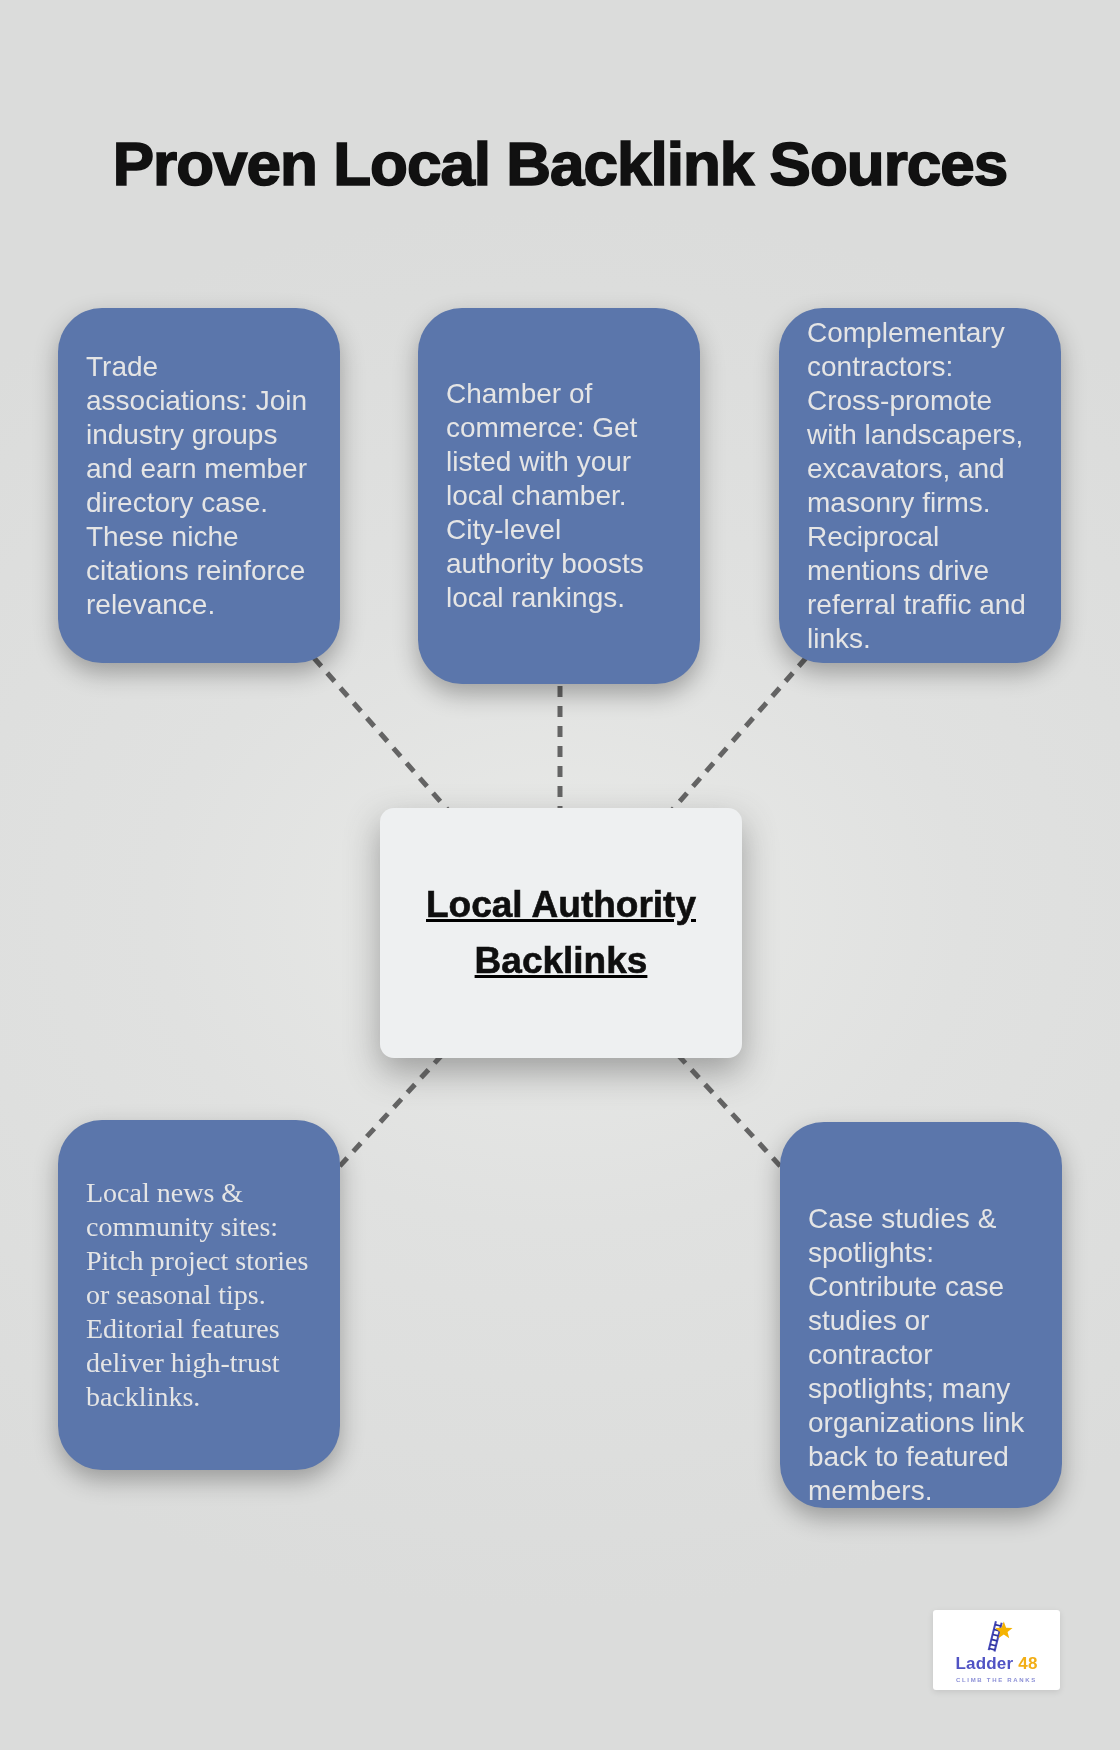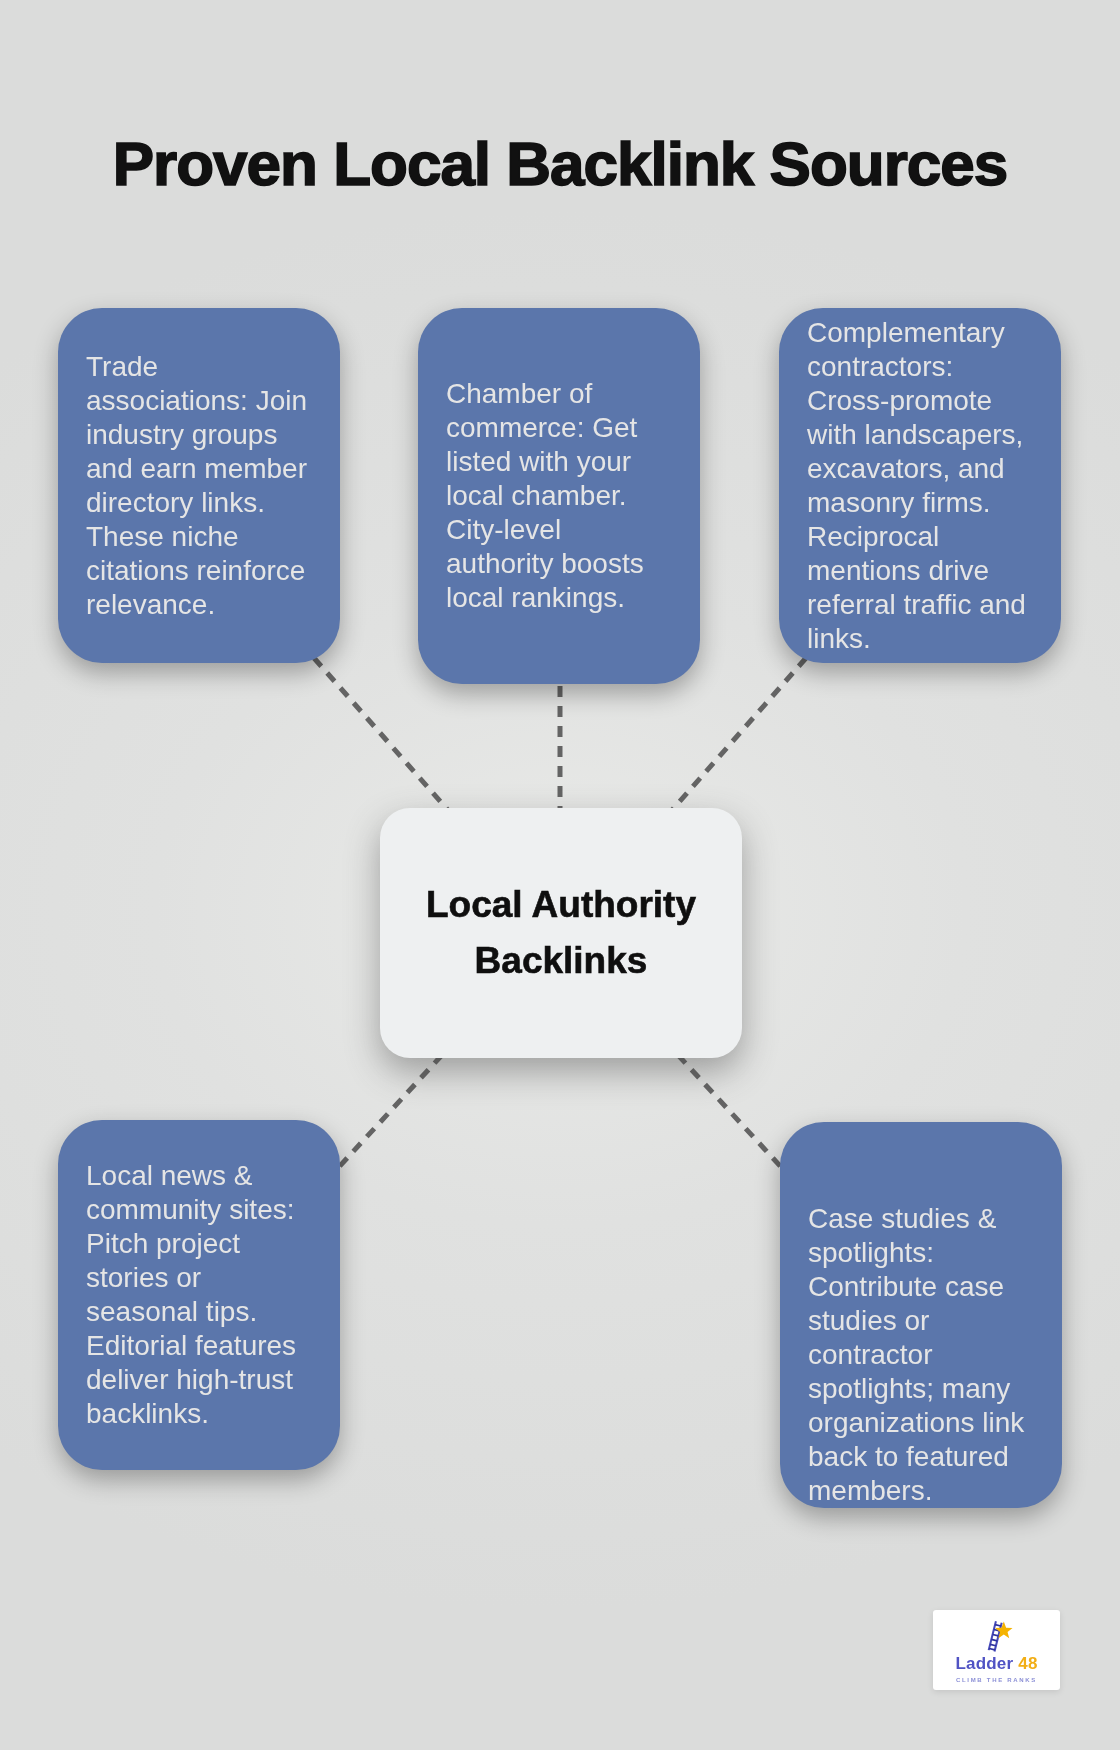--- a/index.html
+++ b/index.html
@@ -29,30 +29,31 @@
     box-shadow:0 10px 24px rgba(0,0,0,0.30);
     color:#e5e5e5;
     font-size:28px;line-height:34px;
     padding:0 28px;
     display:flex;align-items:center;
     box-sizing:border-box;
   }
   .card-tl{left:58px;  top:308px;  width:282px; height:355px;}
   .card-tm{left:418px; top:308px;  width:282px; height:376px;}
   .card-tr{left:779px; top:308px;  width:282px; height:355px;}
-  .card-bl{left:58px;  top:1120px; width:282px; height:350px;}
+  .card-bl{left:58px;  top:1120px; width:282px; height:350px;font-family:Liberation Serif, serif;}
   .card-br{left:780px; top:1122px; width:282px; height:386px;align-items:flex-end;}
   .center-node{
     position:absolute;z-index:3;
     left:380px;top:808px;width:362px;height:250px;
     background:#eef0f1;
-    border-radius:30px;
+    border-radius:14px;
     box-shadow:0 14px 34px rgba(70,70,70,0.45);
     display:flex;align-items:center;justify-content:center;
     text-align:center;
+    text-decoration:underline;
   }
   .center-node-label{
     font-size:37px;line-height:56px;font-weight:700;color:#0f0f0f;
     width:310px;
     -webkit-text-stroke:0.6px #0f0f0f;
   }
   .logo-card{
     position:absolute;z-index:2;
     left:933px;top:1610px;width:127px;height:80px;
     background:#ffffff;border-radius:3px;
@@ -75,21 +76,21 @@
 
   <svg class="connector-layer" width="1120" height="1750" viewBox="0 0 1120 1750" xmlns="http://www.w3.org/2000/svg">
     <line x1="314" y1="658" x2="455" y2="818"></line>
     <line x1="560" y1="626" x2="560" y2="812"></line>
     <line x1="806" y1="658" x2="665" y2="818"></line>
     <line x1="442" y1="1055" x2="338" y2="1168"></line>
     <line x1="678" y1="1055" x2="782" y2="1168"></line>
   </svg>
 
   <div class="info-card card-tl">
-    <div>Trade associations: Join industry groups and earn member directory links. These niche citations reinforce relevance.</div>
+    <div>Trade associations: Join industry groups and earn member directory case. These niche citations reinforce relevance.</div>
   </div>
 
   <div class="info-card card-tm">
     <div>Chamber of commerce: Get listed with your local chamber. City-level authority boosts local rankings.</div>
   </div>
 
   <div class="info-card card-tr">
     <div>Complementary contractors: Cross-promote with landscapers, excavators, and masonry firms. Reciprocal mentions drive referral traffic and links.</div>
   </div>
 

